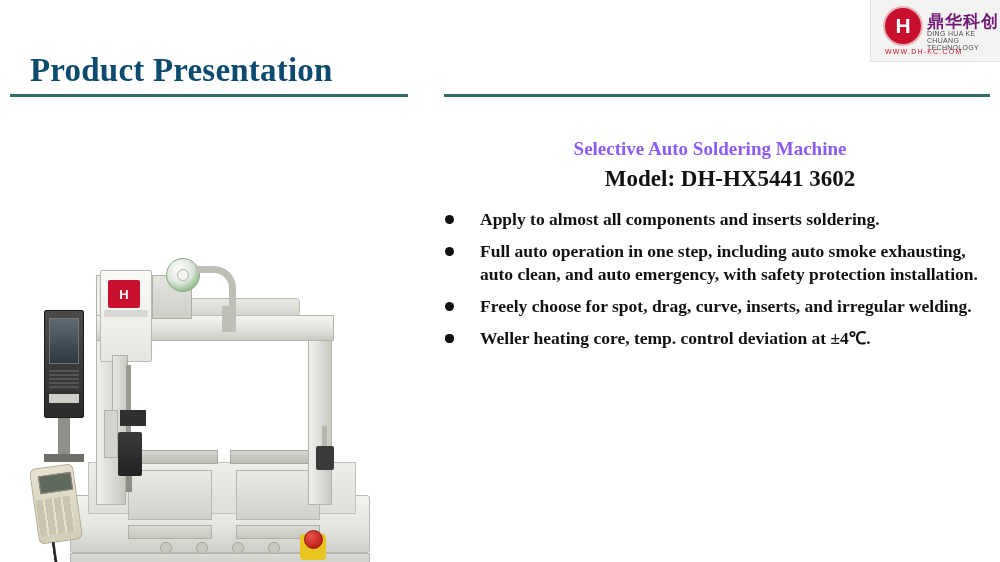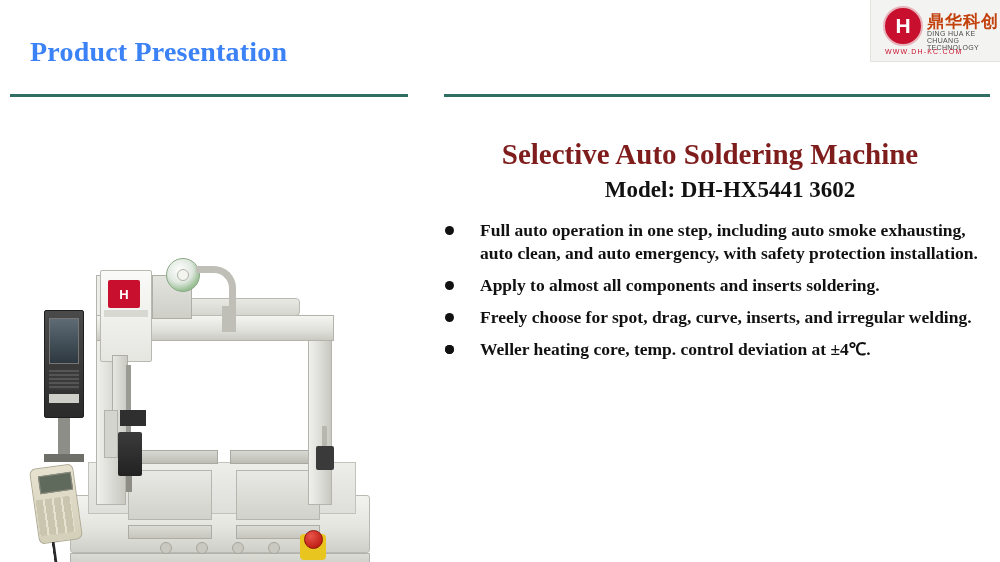--- a/index.html
+++ b/index.html
@@ -17,24 +17,24 @@
   }
 
   
   .header {
     position: absolute;
     left: 0; top: 0;
     width: 1000px; height: 96px;
   }
   .page-title {
     position: absolute;
-    left: 30px; top: 36px;
-    font-size: 28px;
-    font-weight: bold;
-    color: #3b82f6;
+    left: 30px; top: 52px;
+    font-size: 33px;
+    font-weight: bold;
+    color: #0c4a6e;
     letter-spacing: 0.2px;
     font-family: "Liberation Serif", serif;
   }
   .header-rule {
     position: absolute;
     left: 10px; top: 94px;
     width: 980px; height: 3px;
     background: #2f6f63;
   }
   .header-rule-gap {
@@ -69,21 +69,21 @@
     color: #ffffff;
     font-size: 21px;
     font-weight: bold;
     font-family: "Liberation Sans", sans-serif;
   }
   .logo-cn {
     position: absolute;
     left: 56px; top: 10px;
     font-size: 17px;
     font-weight: bold;
-    color: #c2410c;
+    color: #701a75;
     letter-spacing: 1px;
     font-family: "Liberation Sans", sans-serif;
   }
   .logo-en {
     position: absolute;
     left: 56px; top: 30px;
     font-size: 7px;
     color: #4a4a4a;
     letter-spacing: 0.3px;
     font-family: "Liberation Sans", sans-serif;
@@ -98,23 +98,23 @@
   }
 
   
   .content-right {
     position: absolute;
     left: 430px; top: 138px;
     width: 560px;
   }
   .product-name {
     text-align: center;
-    font-size: 29px;
-    font-weight: bold;
-    color: #7f1d1d;
+    font-size: 19px;
+    font-weight: bold;
+    color: #8b5cf6;
     margin: 0 0 6px 0;
     font-family: "Liberation Serif", serif;
   }
   .product-model {
     text-align: center;
     font-size: 23px;
     font-weight: bold;
     color: #111111;
     margin: 0 0 16px 0;
     padding-left: 40px;
@@ -451,25 +451,25 @@
 
   </div>
 
   <div class="content-right">
     <div class="product-name">Selective Auto Soldering Machine</div>
     <div class="product-model">Model: DH-HX5441 3602</div>
 
     <ul class="bullets">
       <li class="bullet-item">
         <span class="dot"></span>
-        <span>Full auto operation in one step, including auto smoke exhausting, auto clean, and auto emergency, with safety protection installation.</span>
+        <span>Apply to almost all components and inserts soldering.</span>
       </li>
       <li class="bullet-item">
         <span class="dot"></span>
-        <span>Apply to almost all components and inserts soldering.</span>
+        <span>Full auto operation in one step, including auto smoke exhausting, auto clean, and auto emergency, with safety protection installation.</span>
       </li>
       <li class="bullet-item">
         <span class="dot"></span>
         <span>Freely choose for spot, drag, curve, inserts, and irregular welding.</span>
       </li>
       <li class="bullet-item">
         <span class="dot"></span>
       </li>
       <li class="bullet-item">
         <span class="dot"></span>

